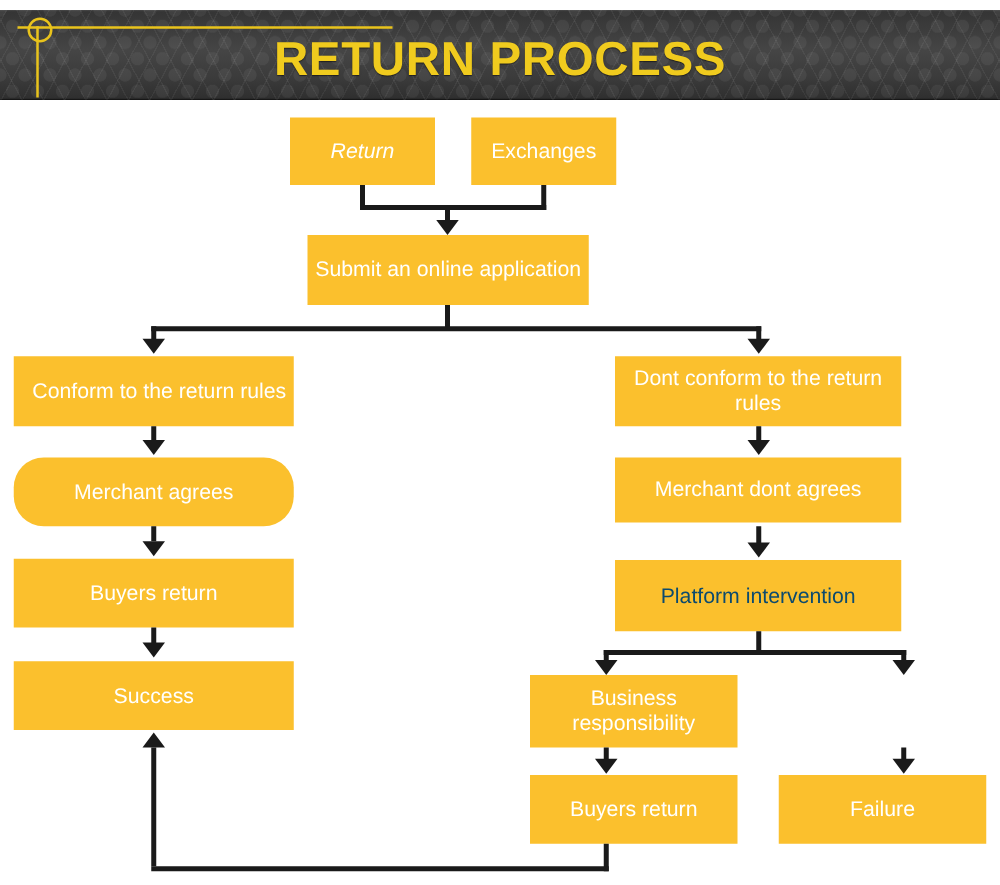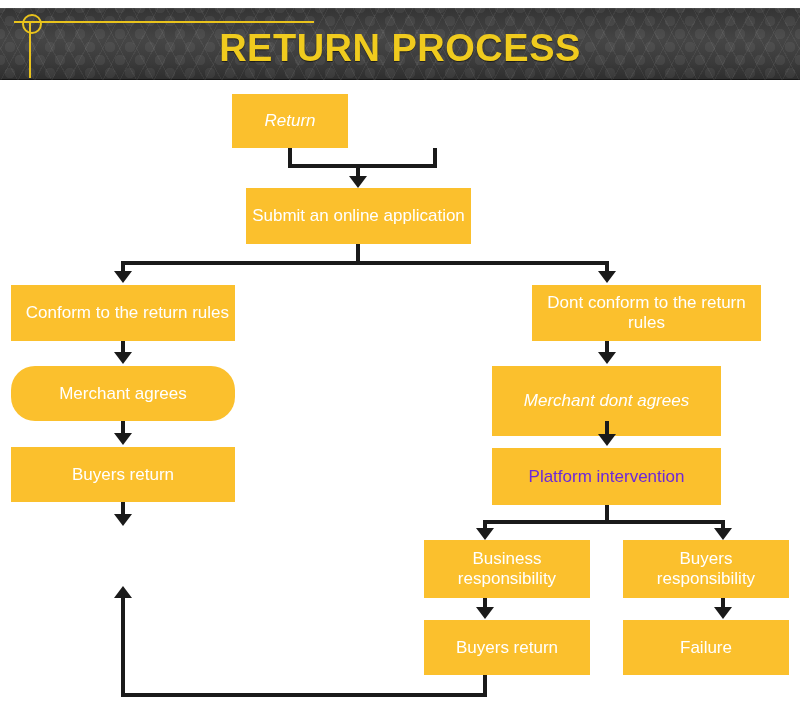--- a/index.html
+++ b/index.html
@@ -60,21 +60,21 @@
     background:#fbc02d;
     color:#ffffff;
     display:flex;align-items:center;justify-content:center;
     text-align:center;
     font-size:17px;
     line-height:1.15;
     font-family:"Liberation Sans", sans-serif;
     box-sizing:border-box;
     padding:2px 6px;
   }
-  .node.dark-text{color:#6d28d9;}
+  .node.dark-text{color:#0c4a6e;}
   .node .lbl{display:block;width:100%;}
 
   
   .ln{position:absolute;background:#1a1a1a;}
   .ln.v{width:4px;}
   .ln.h{height:4px;}
   .arrow{
     position:absolute;width:0;height:0;
     border-left:9px solid transparent;
     border-right:9px solid transparent;
@@ -92,57 +92,60 @@
     <div class="header-title">RETURN PROCESS</div>
   </div>
   <div class="guide-h"></div>
   <div class="guide-v"></div>
   <div class="guide-circle"></div>
 
   <div class="node" style="left:232px;top:94px;width:116px;height:54px;font-style:italic;">
     <span class="lbl">Return</span>
   </div>
 
+  <div class="node" style="left:377px;top:94px;width:116px;height:54px;">
+    <span class="lbl">Exchanges</span>
+  </div>
 
   <div class="node" style="left:246px;top:188px;width:225px;height:56px;">
     <span class="lbl">Submit an online application</span>
   </div>
 
   <div class="node" style="left:11px;top:285px;width:224px;height:56px;text-align:right;">
     <span class="lbl">Conform to the return rules</span>
   </div>
 
   <div class="node" style="left:11px;top:366px;width:224px;height:55px;border-radius:24px;">
     <span class="lbl">Merchant agrees</span>
   </div>
 
   <div class="node" style="left:11px;top:447px;width:224px;height:55px;">
     <span class="lbl">Buyers return</span>
   </div>
 
-
-  <div class="node" style="left:492px;top:285px;width:229px;height:56px;margin-left:40px;">
+  <div class="node" style="left:11px;top:529px;width:224px;height:55px;">
+    <span class="lbl">Success</span>
+  </div>
+
+  <div class="node" style="left:492px;top:285px;width:229px;height:56px;">
     <span class="lbl">Dont conform to the return rules</span>
   </div>
 
-  <div class="node" style="left:492px;top:366px;width:229px;height:70px;font-style:italic;">
+  <div class="node" style="left:492px;top:366px;width:229px;height:52px;">
     <span class="lbl">Merchant dont agrees</span>
   </div>
 
   <div class="node dark-text" style="left:492px;top:448px;width:229px;height:57px;">
     <span class="lbl">Platform intervention</span>
   </div>
 
   <div class="node" style="left:424px;top:540px;width:166px;height:58px;">
     <span class="lbl">Business responsibility</span>
   </div>
 
-  <div class="node" style="left:623px;top:540px;width:166px;height:58px;">
-    <span class="lbl">Buyers responsibility</span>
-  </div>
 
   <div class="node" style="left:424px;top:620px;width:166px;height:55px;">
     <span class="lbl">Buyers return</span>
   </div>
 
   <div class="node" style="left:623px;top:620px;width:166px;height:55px;align-items:center;">
     <span class="lbl">Failure</span>
   </div>
 
   <div class="ln v" style="left:288px;top:148px;height:20px;"></div>

